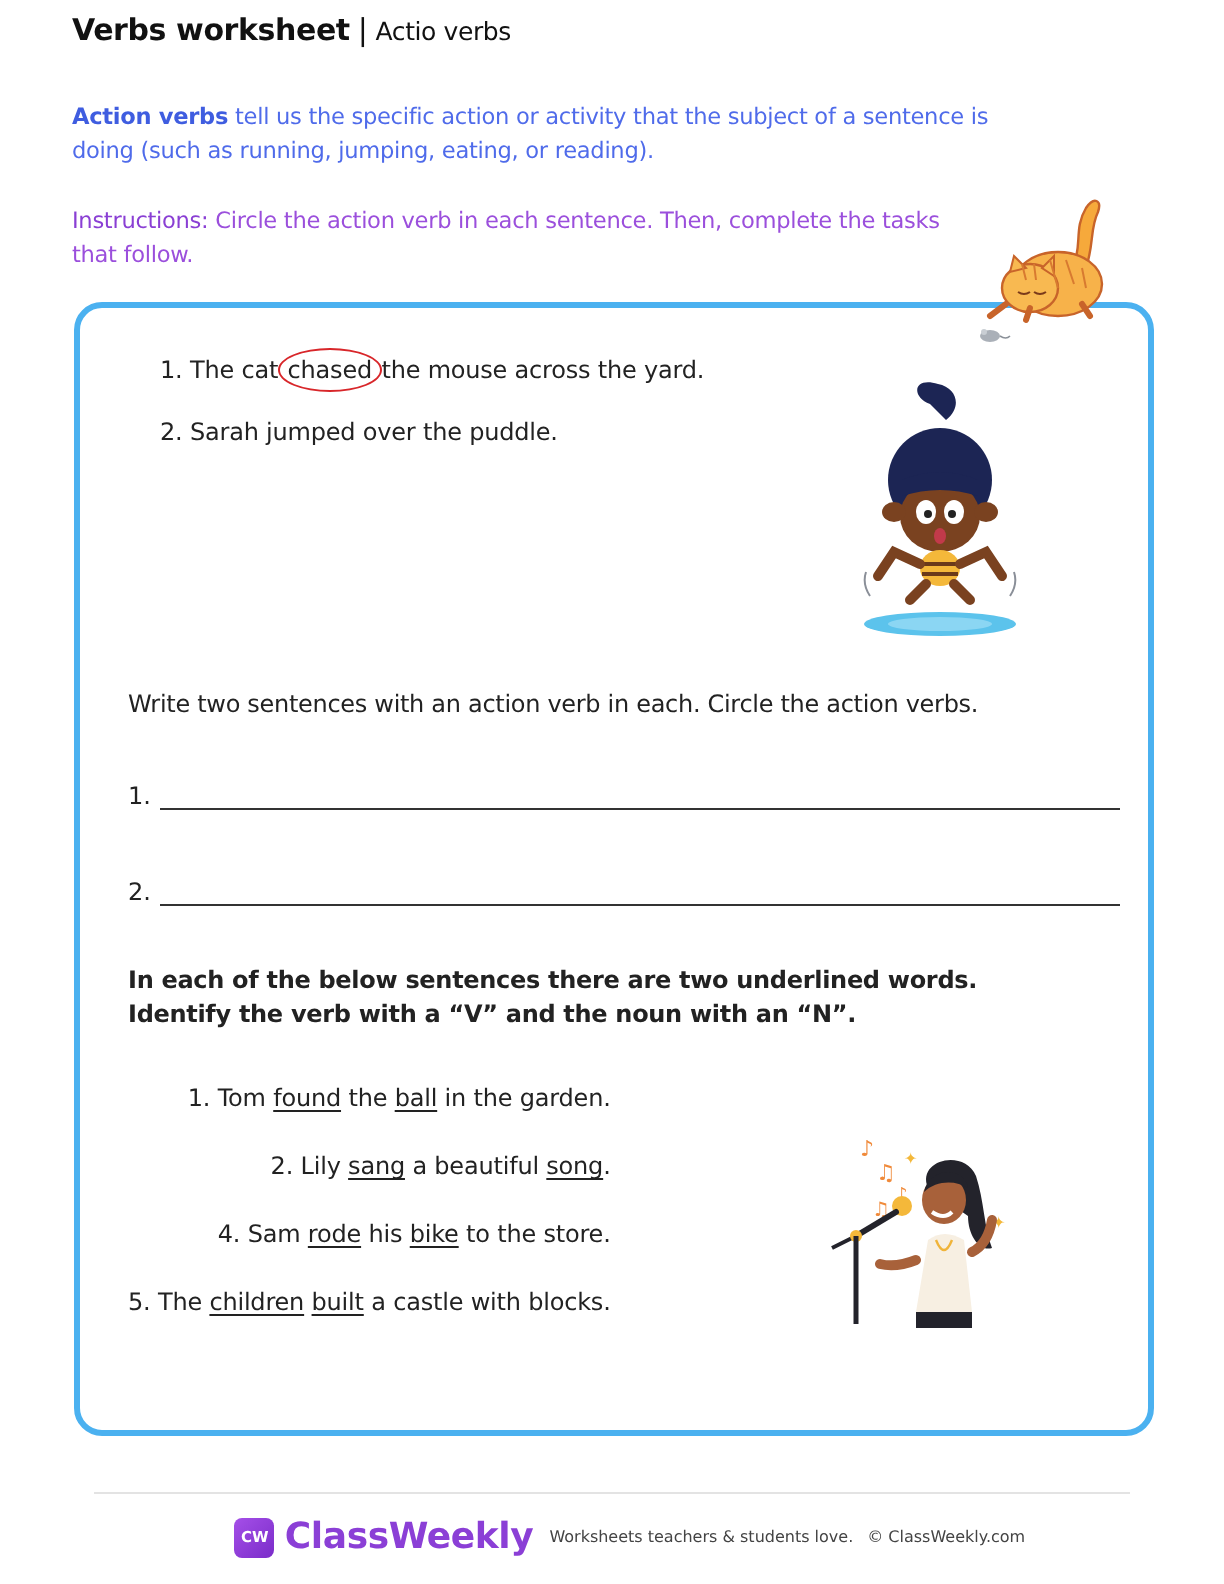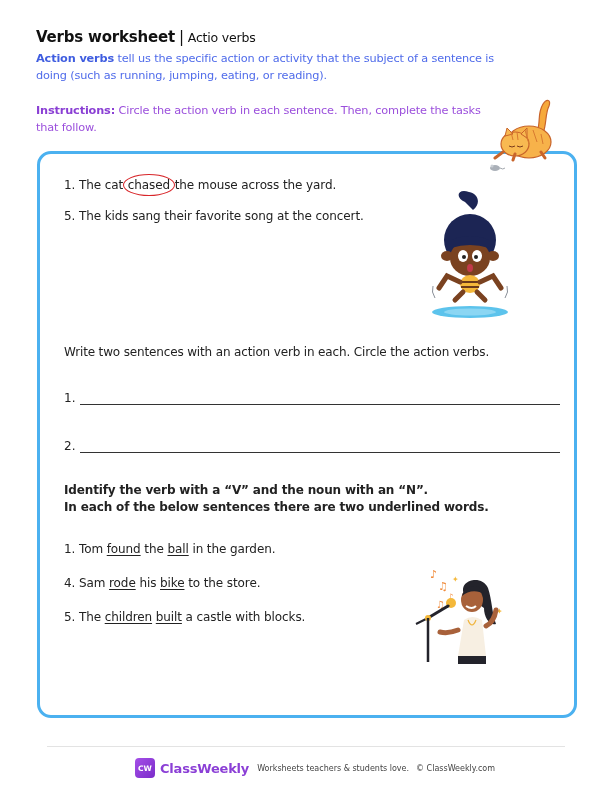--- a/index.html
+++ b/index.html
@@ -1,51 +1,51 @@
 <!DOCTYPE html>
 <html><head>
   <meta charset="utf-8">
   <style>
     * { box-sizing: border-box; margin: 0; padding: 0; }
     html, body { width: 612px; height: 792px; background: #ffffff; overflow: hidden; }
     body { position: relative; font-family: "DejaVu Sans", "Liberation Sans", sans-serif; color: #222; }
 
-    .title { position: absolute; left: 36px; top: 28px; font-size: 15px; color: #111; letter-spacing: -0.2px; }
+    .title { position: absolute; left: 36px; top: 6px; font-size: 15px; color: #111; letter-spacing: -0.2px; }
     .title .main { font-weight: bold; }
     .title .sep { margin: 0 4px; font-weight: normal; }
     .title .sub { font-size: 12.5px; font-weight: normal; }
 
     .intro { position: absolute; left: 36px; top: 50px; width: 470px; font-size: 11.3px; line-height: 17px; color: #4f6bea; letter-spacing: -0.15px; }
     .intro b { font-weight: bold; color: #3f5de0; }
     .instr { position: absolute; left: 36px; top: 102px; width: 450px; font-size: 11.3px; line-height: 17px; color: #9b4fdc; letter-spacing: -0.15px; }
-    .instr b { font-weight: bold; color: #8a3fd4; }
+    .instr b { font-weight: normal; color: #8a3fd4; }
 
     .box { position: absolute; left: 37px; top: 151px; width: 540px; height: 567px; border: 3px solid #4bb1f0; border-radius: 14px; }
 
-    .list1 { position: absolute; left: 64px; top: 178px; font-size: 12px; line-height: 15px; color: #222; }
+    .list1 { position: absolute; left: 80px; top: 178px; font-size: 12px; line-height: 15px; color: #222; }
     .list1 .item { height: 30.5px; white-space: nowrap; letter-spacing: -0.1px; }
     .circled { position: relative; display: inline-block; padding: 0 1px; }
     .circled::before { content: ""; position: absolute; left: -4px; top: -4px; right: -4px; bottom: -3px; border: 1.2px solid #d8262a; border-radius: 50%; }
 
     .q2 { position: absolute; left: 64px; top: 345px; font-size: 12px; font-weight: normal; color: #222; letter-spacing: -0.15px; }
     .line-row { position: absolute; left: 64px; font-size: 12px; color: #222; display: flex; align-items: flex-end; }
     .line-row .num { width: 16px; }
     .line-row .line { width: 480px; border-bottom: 1px solid #333; height: 12px; margin-left: 0px; }
 
     .q3 { position: absolute; left: 64px; top: 482px; font-size: 12px; line-height: 17px; font-weight: bold; color: #222; letter-spacing: -0.15px; width: 460px; }
 
-    .list2 { position: absolute; left: 64px; top: 542px; font-size: 12px; line-height: 15px; color: #222; }
+    .list2 { position: absolute; left: 64px; top: 542px; font-size: 12px; line-height: 15px; color: #222; text-align: right; }
     .list2 .item { height: 34px; white-space: nowrap; letter-spacing: -0.1px; }
     .list2 u { text-decoration: underline; text-underline-offset: 2px; }
 
     .illus { position: absolute; }
     .footer-line { position: absolute; left: 47px; top: 746px; width: 518px; height: 1px; background: #e3e3e3; }
     .footer { position: absolute; left: 0; top: 758px; width: 612px; display: flex; align-items: center; justify-content: center; }
     .logo-badge { width: 20px; height: 20px; border-radius: 4px; background: linear-gradient(135deg, #a54fe8, #7a2cc9); color: #fff; font-size: 7.5px; font-weight: bold; display: flex; align-items: center; justify-content: center; margin-left: 18px; }
-    .logo-text { font-size: 13px; font-weight: bold; color: #8b3fd6; margin-left: 5px; letter-spacing: -0.2px; }
+    .logo-text { font-size: 18px; font-weight: bold; color: #8b3fd6; margin-left: 5px; letter-spacing: -0.2px; }
     .tagline { font-size: 8px; color: #444; margin-left: 8px; }
     .copy { font-size: 8px; color: #444; margin-left: 7px; }
   </style>
 </head>
 <body>
 
 <div class="title">
   <span class="main">Verbs worksheet</span><span class="sep">|</span><span class="sub">Actio verbs</span>
 </div>
 
@@ -72,22 +72,22 @@
   <circle cx="7" cy="74" r="1.5" fill="#c9ced4"></circle>
   <path d="M15 76 Q18 78 20 76" stroke="#8a9098" stroke-width="0.8" fill="none"></path>
 </svg>
 
 <div class="list1">
   <div class="item">
     <span>1.</span>
     <span>The cat </span><span class="circled">chased</span><span> the mouse across the yard.</span>
   </div>
   <div class="item">
-    <span>5.</span>
-    <span>The kids sang their favorite song at the concert.</span>
+    <span>2.</span>
+    <span>Sarah jumped over the puddle.</span>
   </div>
 </div>
 
 <svg class="illus" style="left:425px; top:190px;" width="90" height="130" viewBox="0 0 90 130">
   <ellipse cx="45" cy="122" rx="38" ry="6" fill="#5cc3ec"></ellipse>
   <ellipse cx="45" cy="122" rx="26" ry="3.5" fill="#8bd6f3"></ellipse>
   <path d="M40 12 C30 8 32 -2 44 2 C54 4 56 14 48 20 Z" fill="#1c2554"></path>
   <ellipse cx="45" cy="50" rx="26" ry="26" fill="#1c2554"></ellipse>
   <ellipse cx="45" cy="68" rx="20" ry="18" fill="#7a4220"></ellipse>
   <ellipse cx="22" cy="66" rx="6" ry="5" fill="#7a4220"></ellipse>
@@ -109,28 +109,32 @@
 <div class="line-row" style="top:391px;">
   <span class="num">1.</span>
   <span class="line"></span>
 </div>
 <div class="line-row" style="top:439px;">
   <span class="num">2.</span>
   <span class="line"></span>
 </div>
 
 <div class="q3">
+  <div>In each of the below sentences there are two underlined words.</div>
   <div>Identify the verb with a “V” and the noun with an “N”.</div>
-  <div>In each of the below sentences there are two underlined words.</div>
 </div>
 
 <div class="list2">
   <div class="item">
     <span>1.</span>
     <span>Tom </span><u>found</u><span> the </span><u>ball</u><span> in the garden.</span>
+  </div>
+  <div class="item">
+    <span>2.</span>
+    <span>Lily </span><u>sang</u><span> a beautiful </span><u>song</u><span>.</span>
   </div>
   <div class="item">
     <span>4.</span>
     <span>Sam </span><u>rode</u><span> his </span><u>bike</u><span> to the store.</span>
   </div>
   <div class="item">
     <span>5.</span>
     <span>The </span><u>children</u><span> </span><u>built</u><span> a castle with blocks.</span>
   </div>
 </div>

